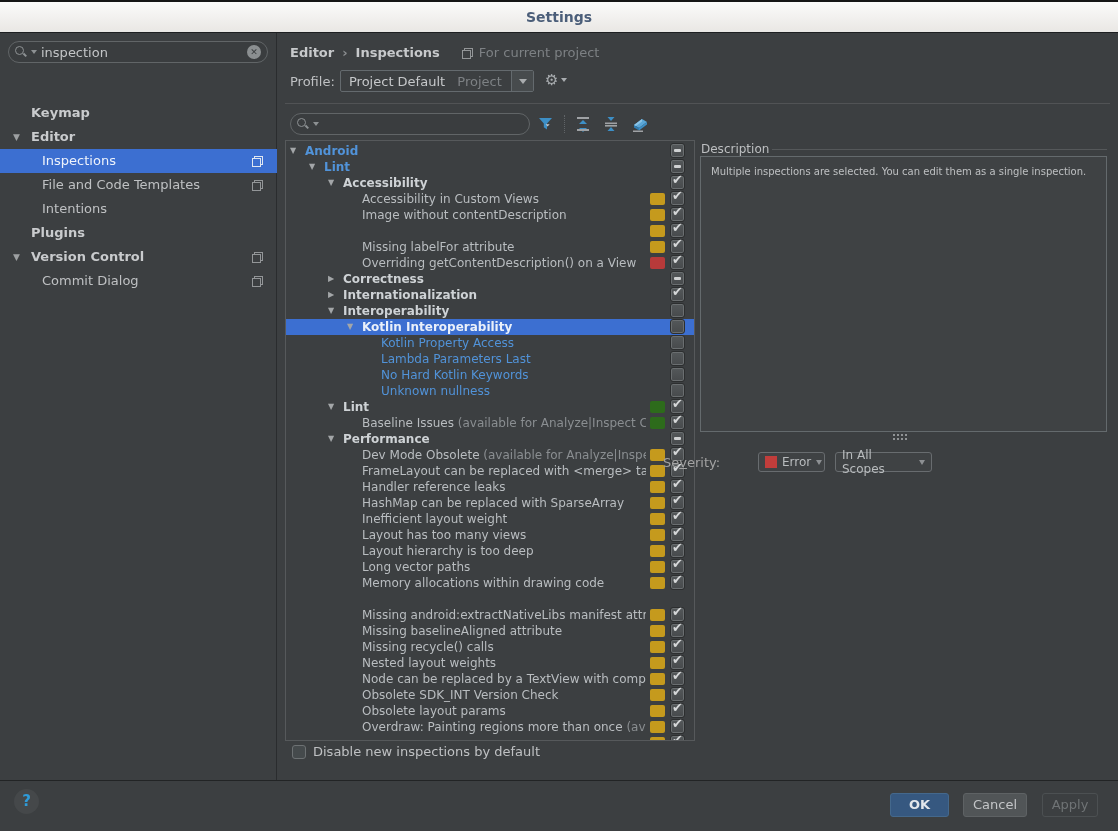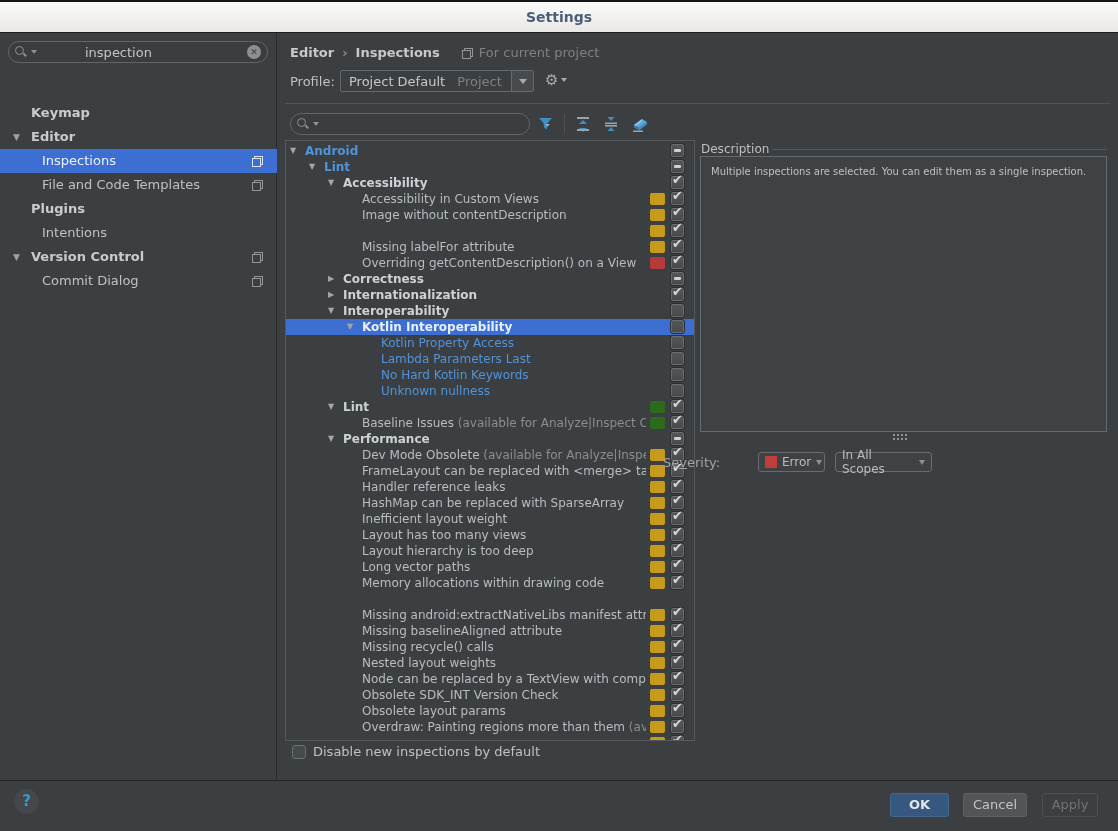--- a/index.html
+++ b/index.html
@@ -12,21 +12,21 @@
     border-bottom:1px solid #1d1f21; text-align:center; }
   .titlebar .title { line-height:30px; font-size:14px; font-weight:bold; color:#4b5e79; }
 
   
   .sidebar { position:absolute; left:0; top:33px; width:277px; height:747px;
     background:#3c3f41; border-right:1px solid #2a2c2e; }
   .searchbox { position:absolute; display:flex; align-items:center; gap:4px;
     border:1px solid #616567; border-radius:11px; background:#3a3d3f; padding:0 6px; }
   .sb-search { left:8px; top:8px; width:260px; height:22px; }
   .searchbox input { flex:1; background:transparent; border:none; outline:none;
-    color:#c3c5c7; font-size:13px; font-family:inherit; min-width:0;margin-left:44px; }
+    color:#c3c5c7; font-size:13px; font-family:inherit; min-width:0; }
   .mag { position:relative; width:12px; height:12px; flex:0 0 auto; }
   .mag::before { content:""; position:absolute; left:0; top:0; width:7px; height:7px;
     border:1.5px solid #8d9193; border-radius:50%; }
   .mag::after { content:""; position:absolute; left:8px; top:8px; width:4px; height:1.5px;
     background:#8d9193; transform:rotate(45deg); }
   .caret { width:0; height:0; border-left:3px solid transparent; border-right:3px solid transparent;
     border-top:4px solid #8d9193; display:inline-block; flex:0 0 auto; }
   .clearbtn { width:14px; height:14px; border-radius:50%; background:#8b8f91; position:relative; flex:0 0 auto; }
   .clearbtn::after { content:"✕"; position:absolute; left:0; top:0; width:14px; height:14px;
     font-size:9px; line-height:14px; text-align:center; color:#3a3d3f; font-weight:bold; }
@@ -153,25 +153,25 @@
         <span class="sb-label" style="left: 31px;">Editor</span>
       </div>
       <div class="sb-row selected">
         <span class="sb-label" style="left: 42px;">Inspections</span>
         <span class="copy-icon"></span>
       </div>
       <div class="sb-row">
         <span class="sb-label" style="left: 42px;">File and Code Templates</span>
         <span class="copy-icon"></span>
       </div>
+      <div class="sb-row">
+        <span class="sb-label" style="left: 42px;">Intentions</span>
+      </div>
       <div class="sb-row bold">
         <span class="sb-label" style="left: 31px;">Plugins</span>
-      </div>
-      <div class="sb-row">
-        <span class="sb-label" style="left: 42px;">Intentions</span>
       </div>
       <div class="sb-row bold">
         <span class="sb-arrow">▼</span>
         <span class="sb-label" style="left: 31px;">Version Control</span>
         <span class="copy-icon"></span>
       </div>
       <div class="sb-row">
         <span class="sb-label" style="left: 42px;">Commit Dialog</span>
         <span class="copy-icon"></span>
       </div>
@@ -411,21 +411,21 @@
       <span class="t-label" style="left: 76px;"><span class="name">Obsolete layout params</span></span>
       <span class="t-swatch amber"></span>
       <span class="t-check checked"></span>
     </div>
     <div class="t-row item" style="top: 546px;">
       <span class="t-label" style="left: 76px;"><span class="name">Obsolete SDK_INT Version Check</span></span>
       <span class="t-swatch amber"></span>
       <span class="t-check checked"></span>
     </div>
     <div class="t-row item" style="top: 578px;">
-      <span class="t-label" style="left: 76px;"><span class="name">Overdraw: Painting regions more than them</span><span class="t-note"> (av</span></span>
+      <span class="t-label" style="left: 76px;"><span class="name">Overdraw: Painting regions more than once</span><span class="t-note"> (av</span></span>
       <span class="t-swatch amber"></span>
       <span class="t-check checked"></span>
     </div>
     <div class="t-row item" style="top: 594px;">
       <span class="t-label" style="left: 76px;"><span class="name"></span></span>
       <span class="t-swatch amber"></span>
       <span class="t-check checked"></span>
     </div>
   </div>
 

